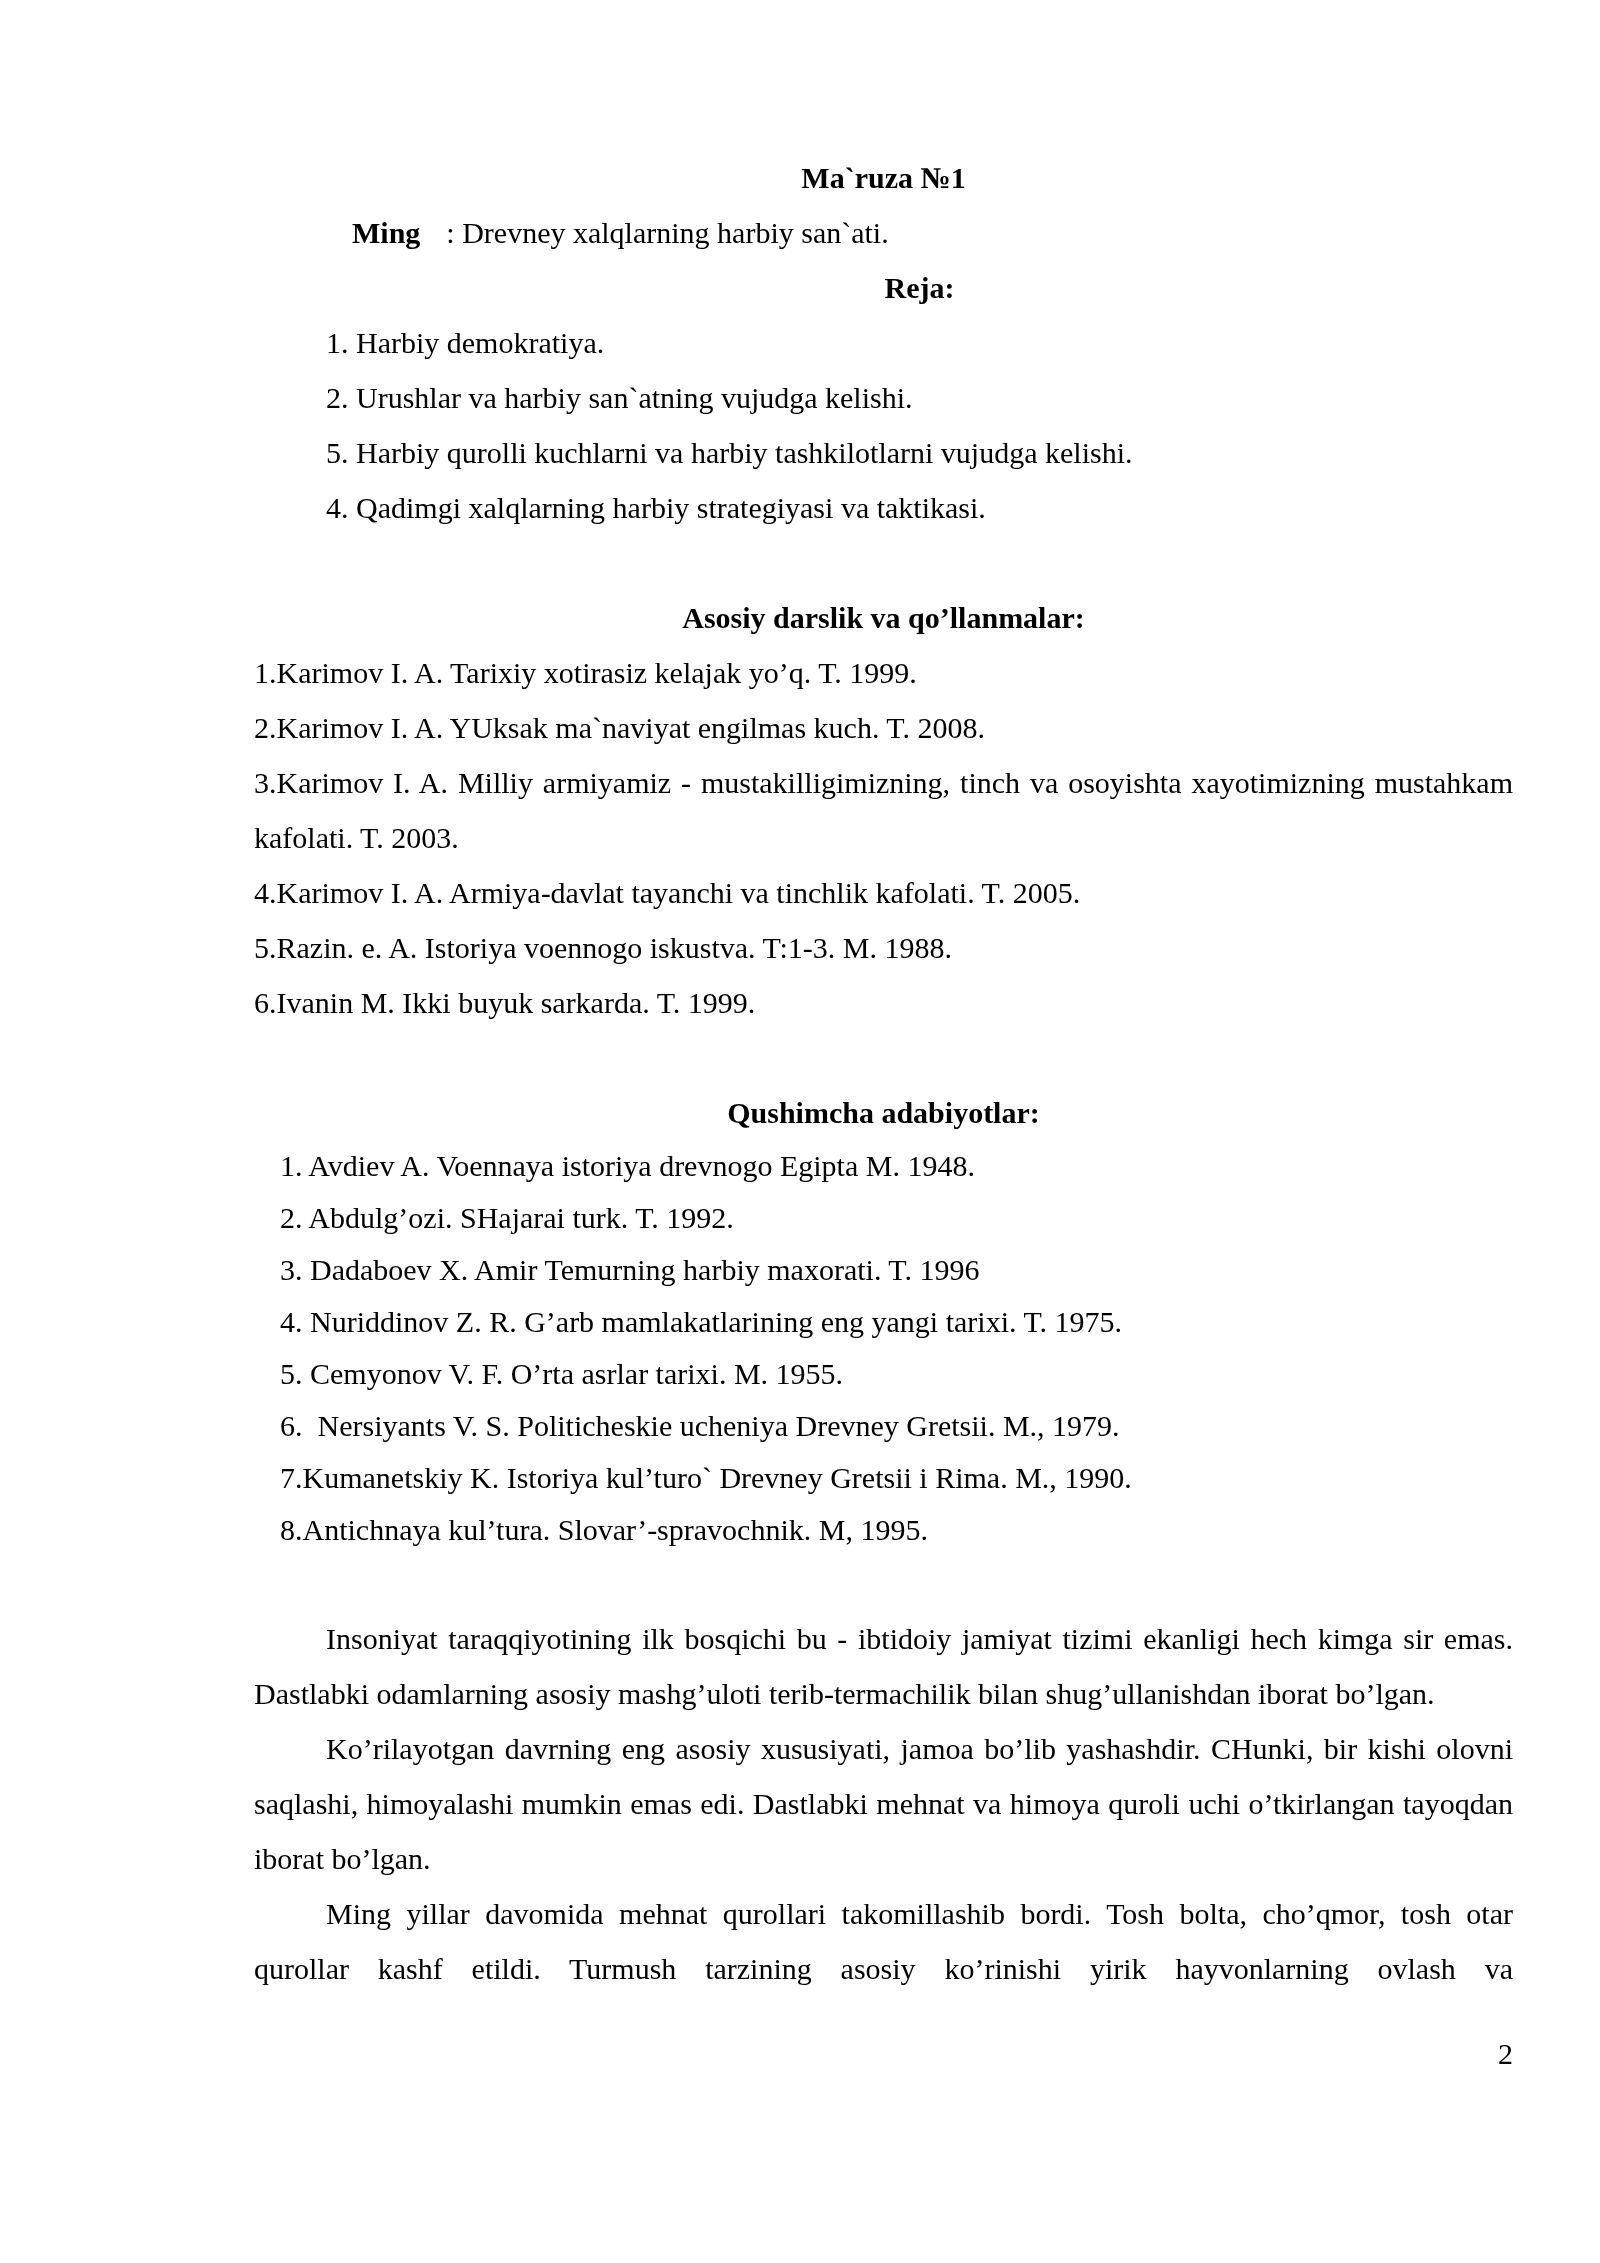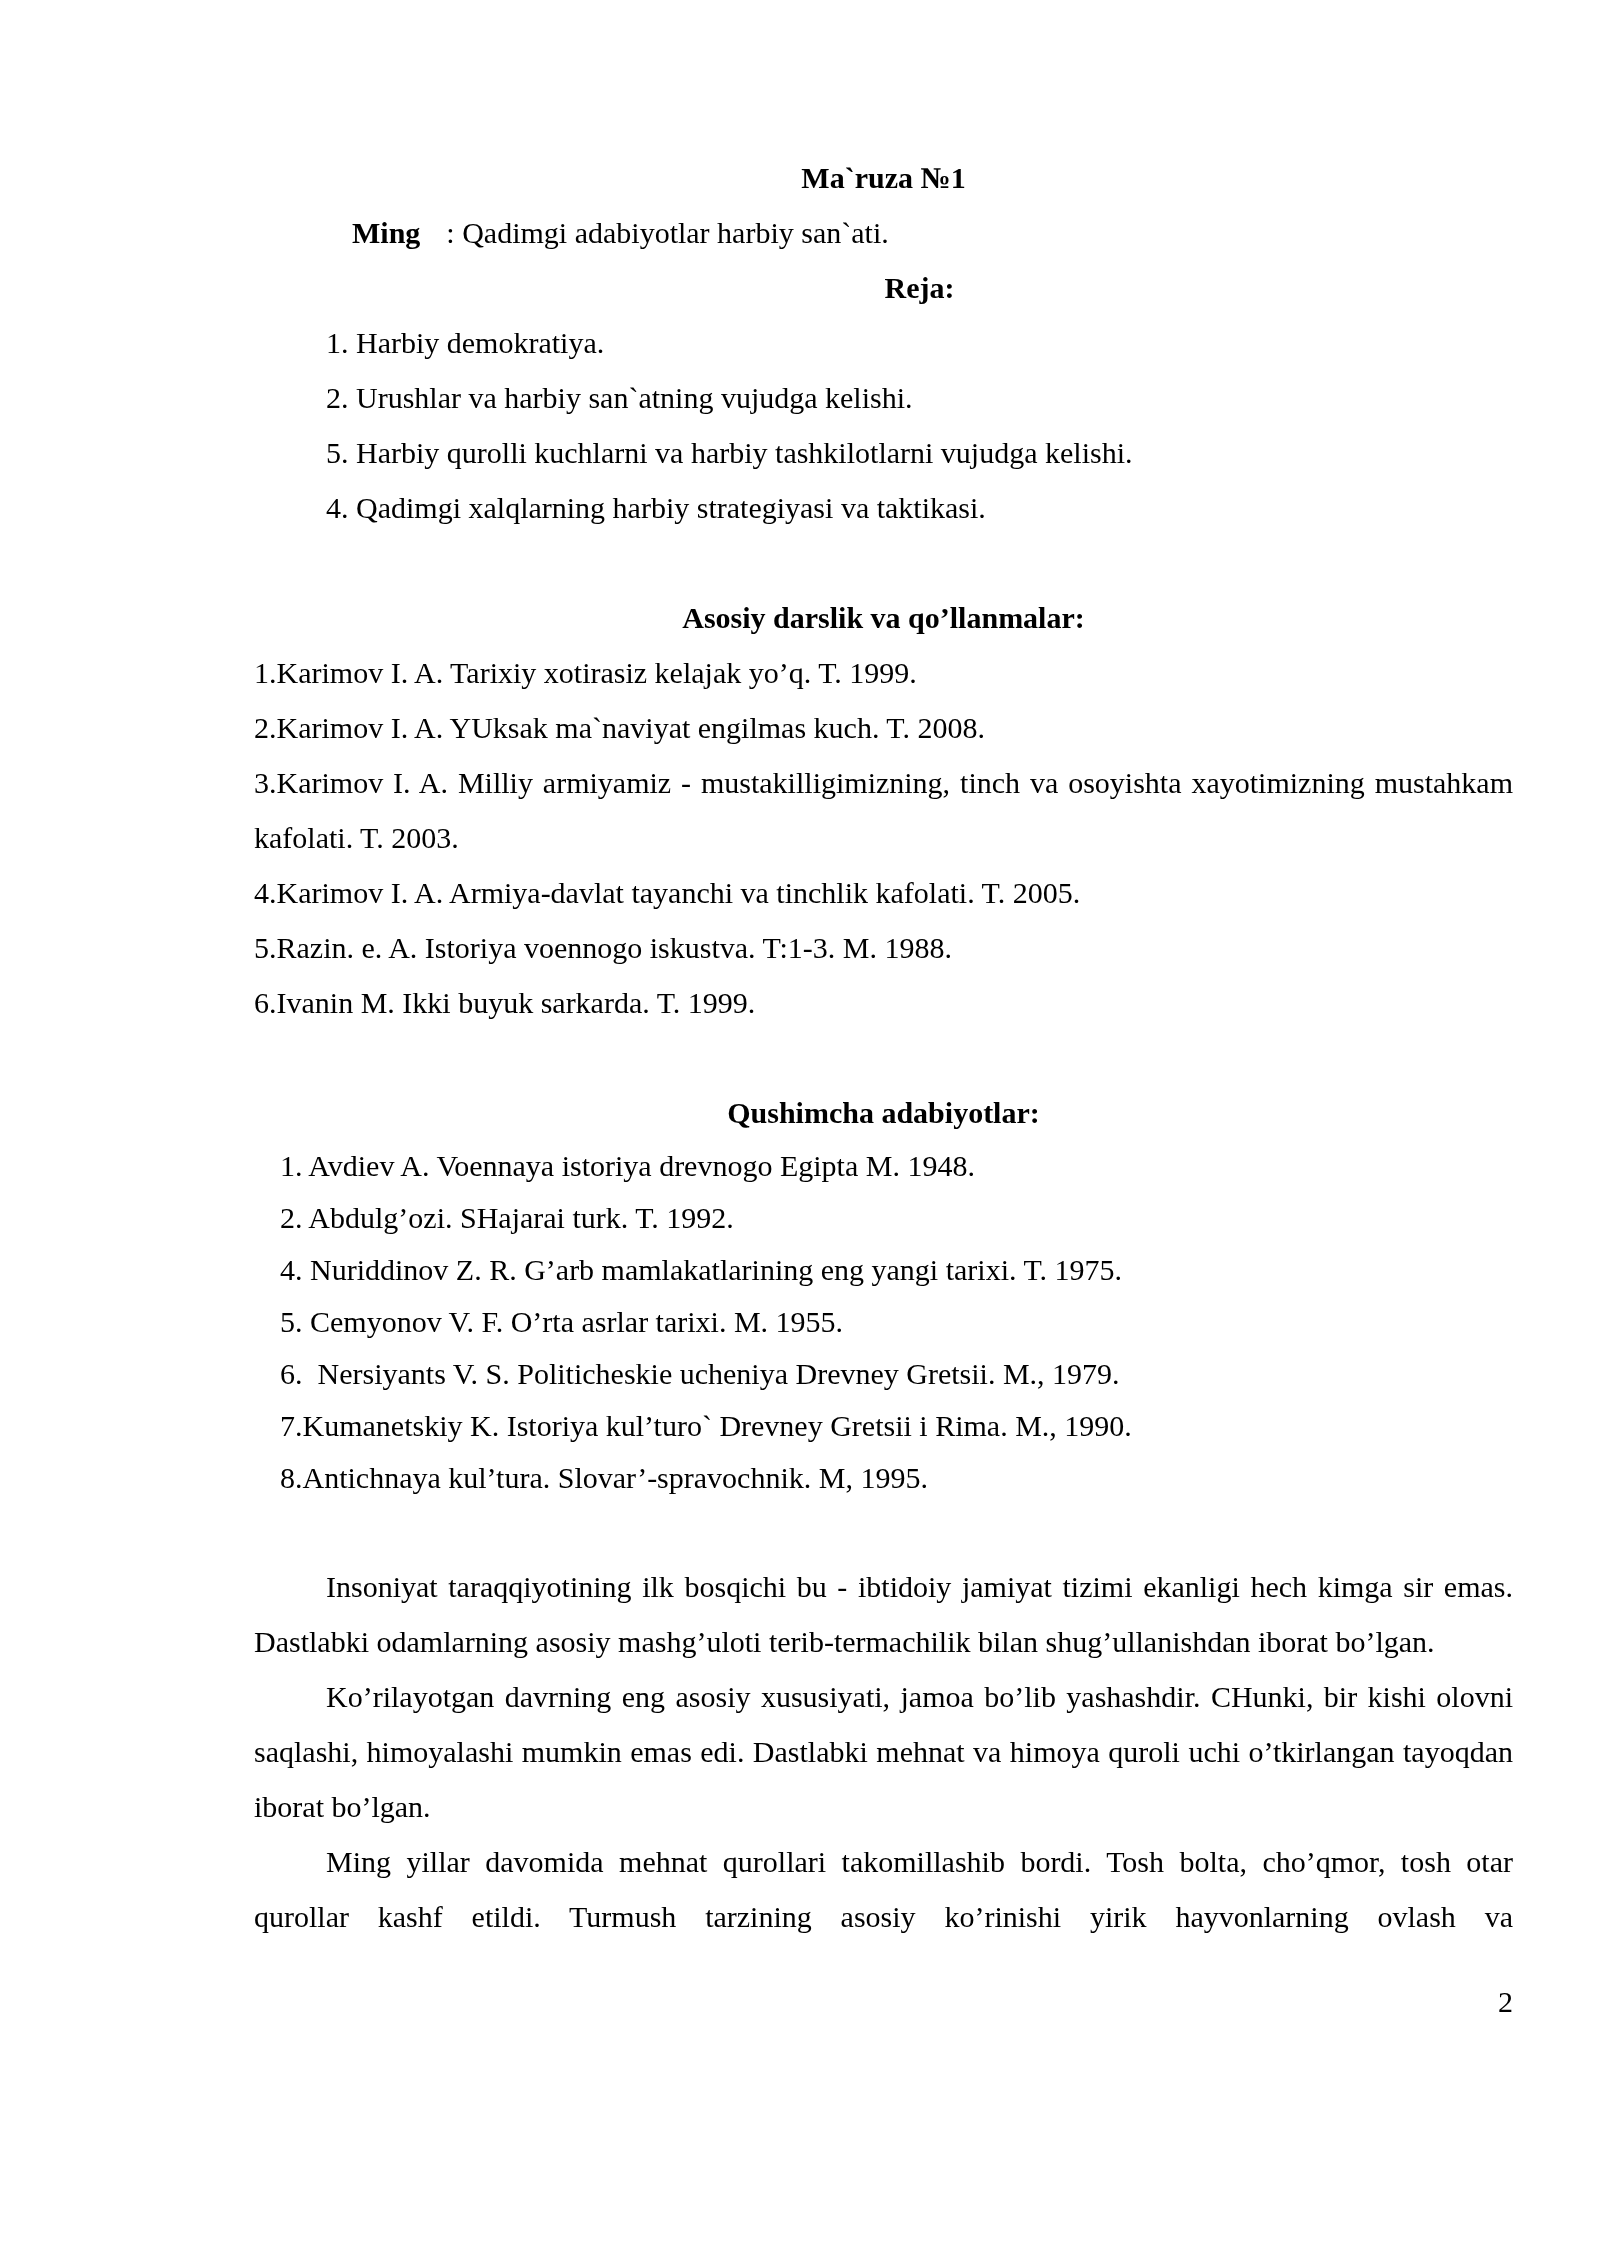--- a/index.html
+++ b/index.html
@@ -27,21 +27,21 @@
   .par-first { margin-top: 39px; }
   .page-number { margin-top: 30px; text-align: right; }
 </style>
 </head>
 <body>
 
 <div class="page">
 
   <p class="center b">Ma`ruza №1</p>
 
-  <p class="ind"><span class="b">Ming</span><span>: Qadimgi adabiyotlar harbiy san`ati.</span></p>
+  <p class="ind"><span class="b">Ming</span><span>: Drevney xalqlarning harbiy san`ati.</span></p>
 
   <p class="center b ind">Reja:</p>
 
   <p class="ind">1. Harbiy demokratiya.</p>
   <p class="ind">2. Urushlar va harbiy san`atning vujudga kelishi.</p>
   <p class="ind">5. Harbiy qurolli kuchlarni va harbiy tashkilotlarni vujudga kelishi.</p>
   <p class="ind">4. Qadimgi xalqlarning harbiy strategiyasi va taktikasi.</p>
 
   <div class="blank"></div>
 
@@ -54,20 +54,21 @@
   <p class="just">5.Razin. e. A. Istoriya voennogo iskustva. T:1-3. M. 1988.</p>
   <p class="just">6.Ivanin M. Ikki buyuk sarkarda. T. 1999.</p>
 
   <div class="blank"></div>
 
   <p class="center b">Qushimcha adabiyotlar:</p>
 
   <div class="tight">
     <p>1. Avdiev A. Voennaya istoriya drevnogo Egipta M. 1948.</p>
     <p>2. Abdulg’ozi. SHajarai turk. T. 1992.</p>
+    <p>3. Dadaboev X. Amir Temurning harbiy maxorati. T. 1996</p>
     <p>4. Nuriddinov Z. R. G’arb mamlakatlarining eng yangi tarixi. T. 1975.</p>
     <p>5. Cemyonov V. F. O’rta asrlar tarixi. M. 1955.</p>
     <p>6.&nbsp; Nersiyants V. S. Politicheskie ucheniya Drevney Gretsii. M., 1979.</p>
     <p>7.Kumanetskiy K. Istoriya kul’turo` Drevney Gretsii i Rima. M., 1990.</p>
     <p>8.Antichnaya kul’tura. Slovar’-spravochnik. M, 1995.</p>
   </div>
 
   <div class="blank"></div>
 
   <p class="just ind par-first">Insoniyat taraqqiyotining ilk bosqichi bu - ibtidoiy jamiyat tizimi ekanligi hech kimga sir emas. Dastlabki odamlarning asosiy mashg’uloti terib-termachilik bilan shug’ullanishdan iborat bo’lgan.</p>

